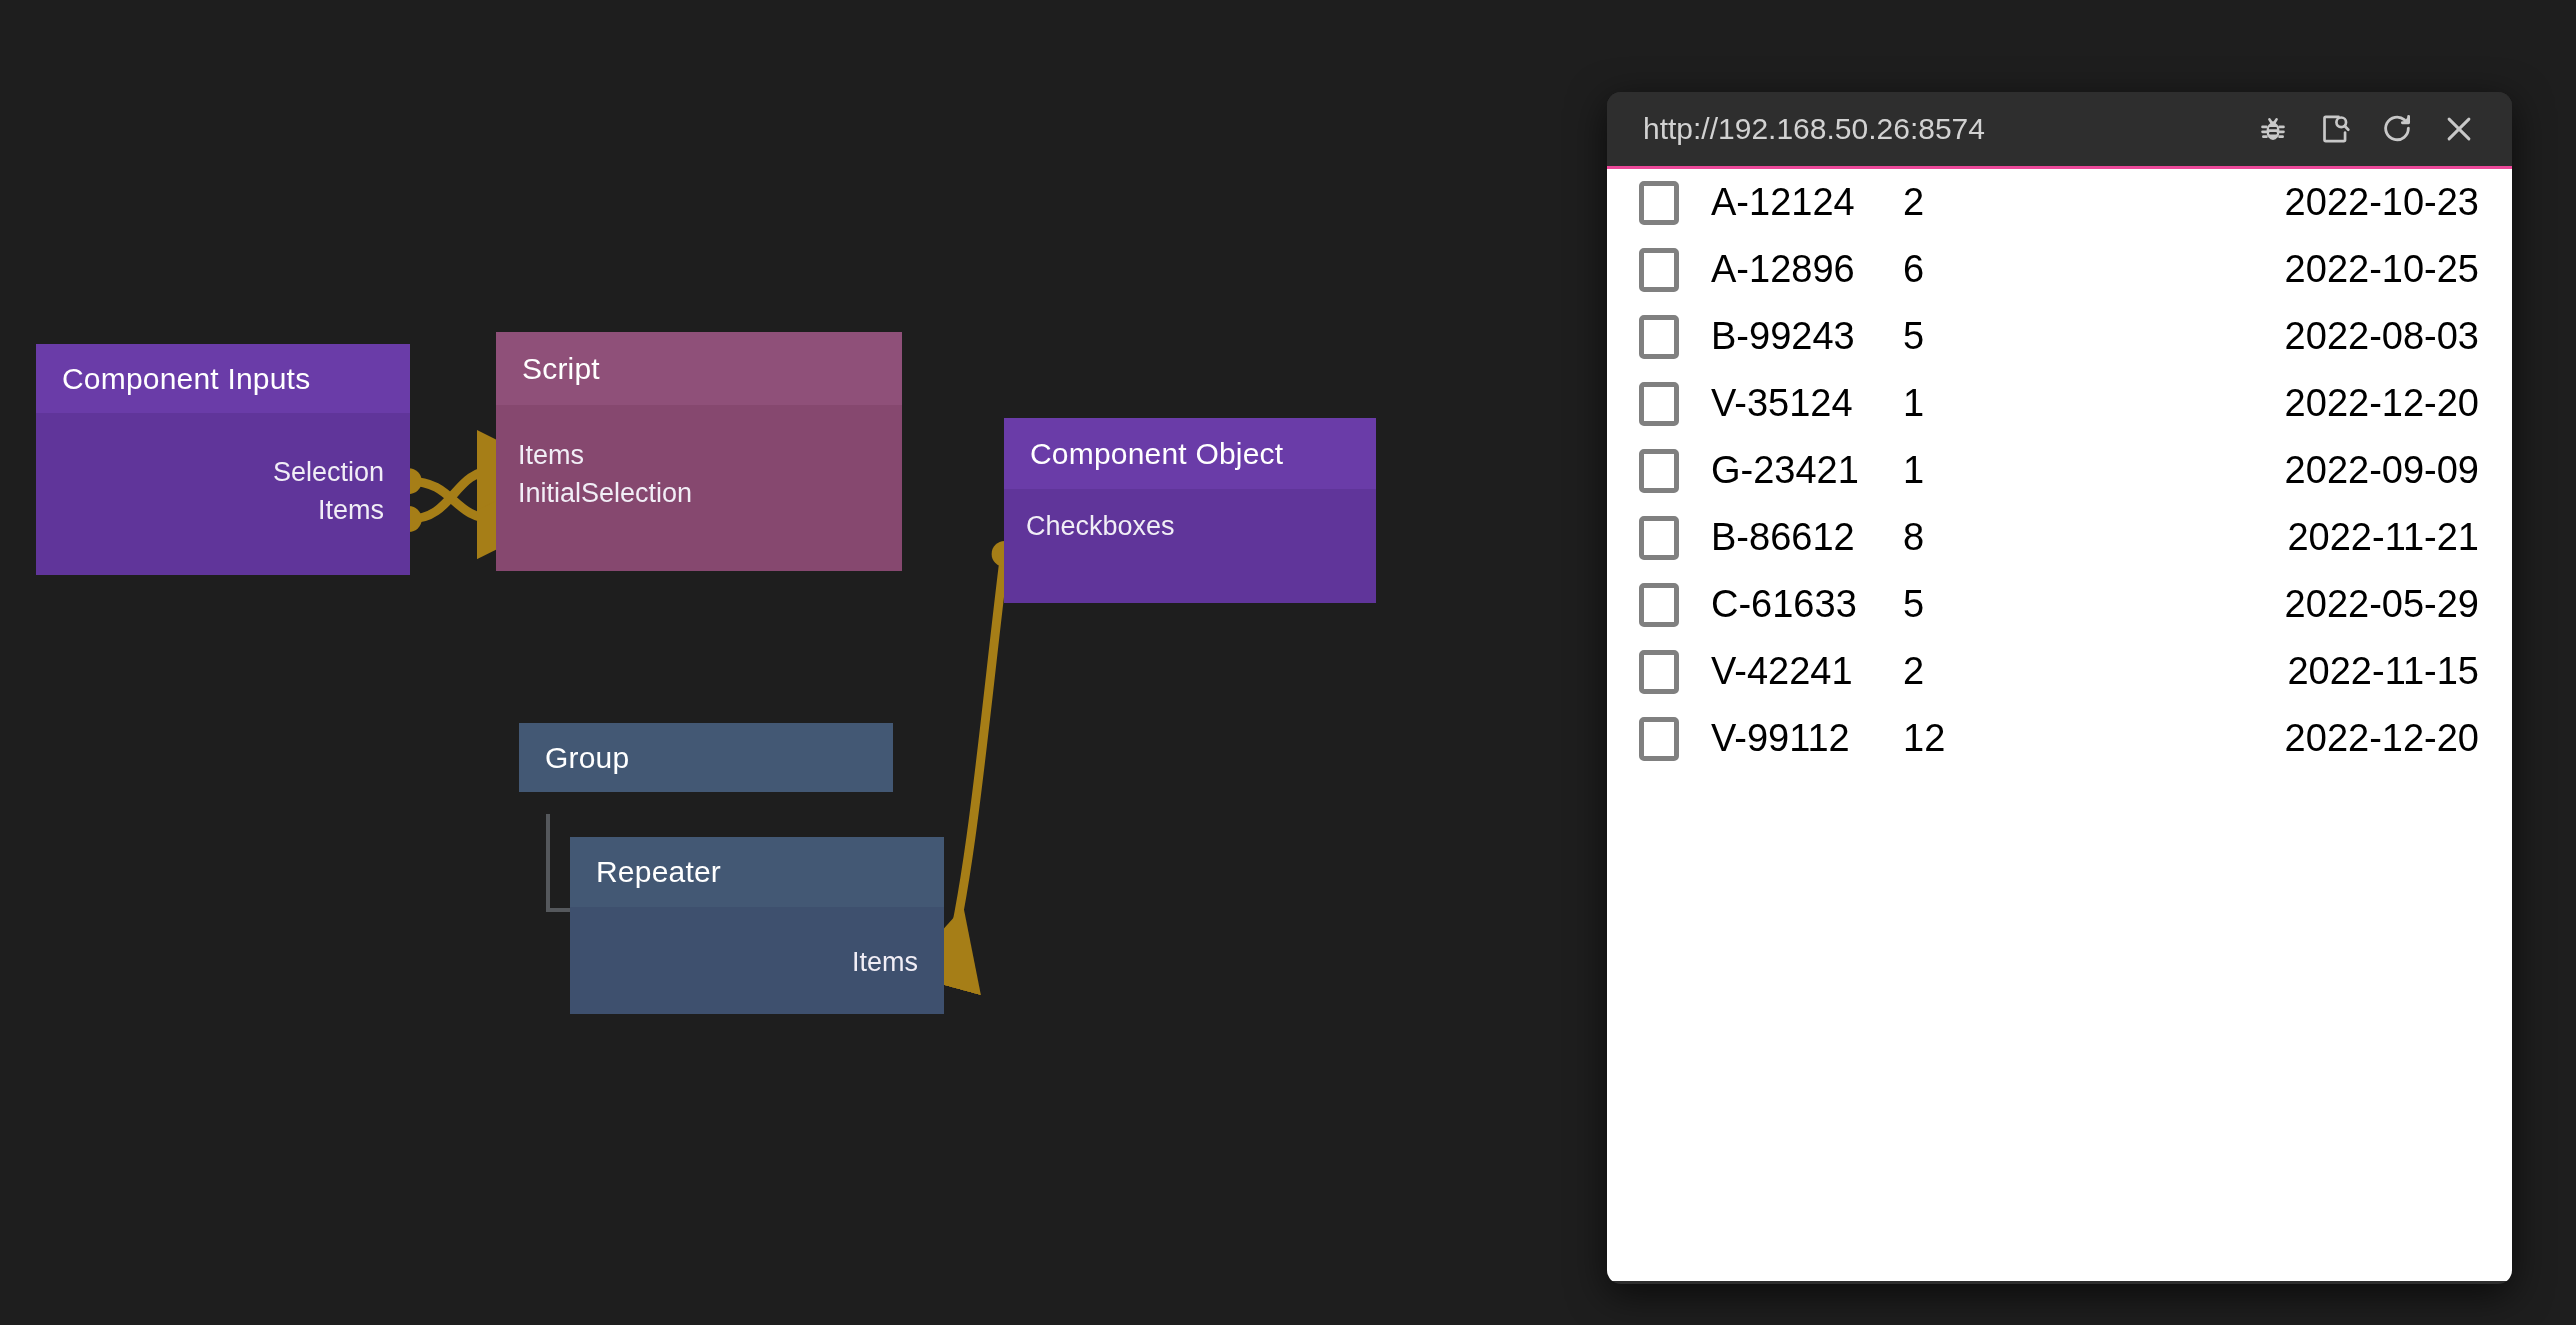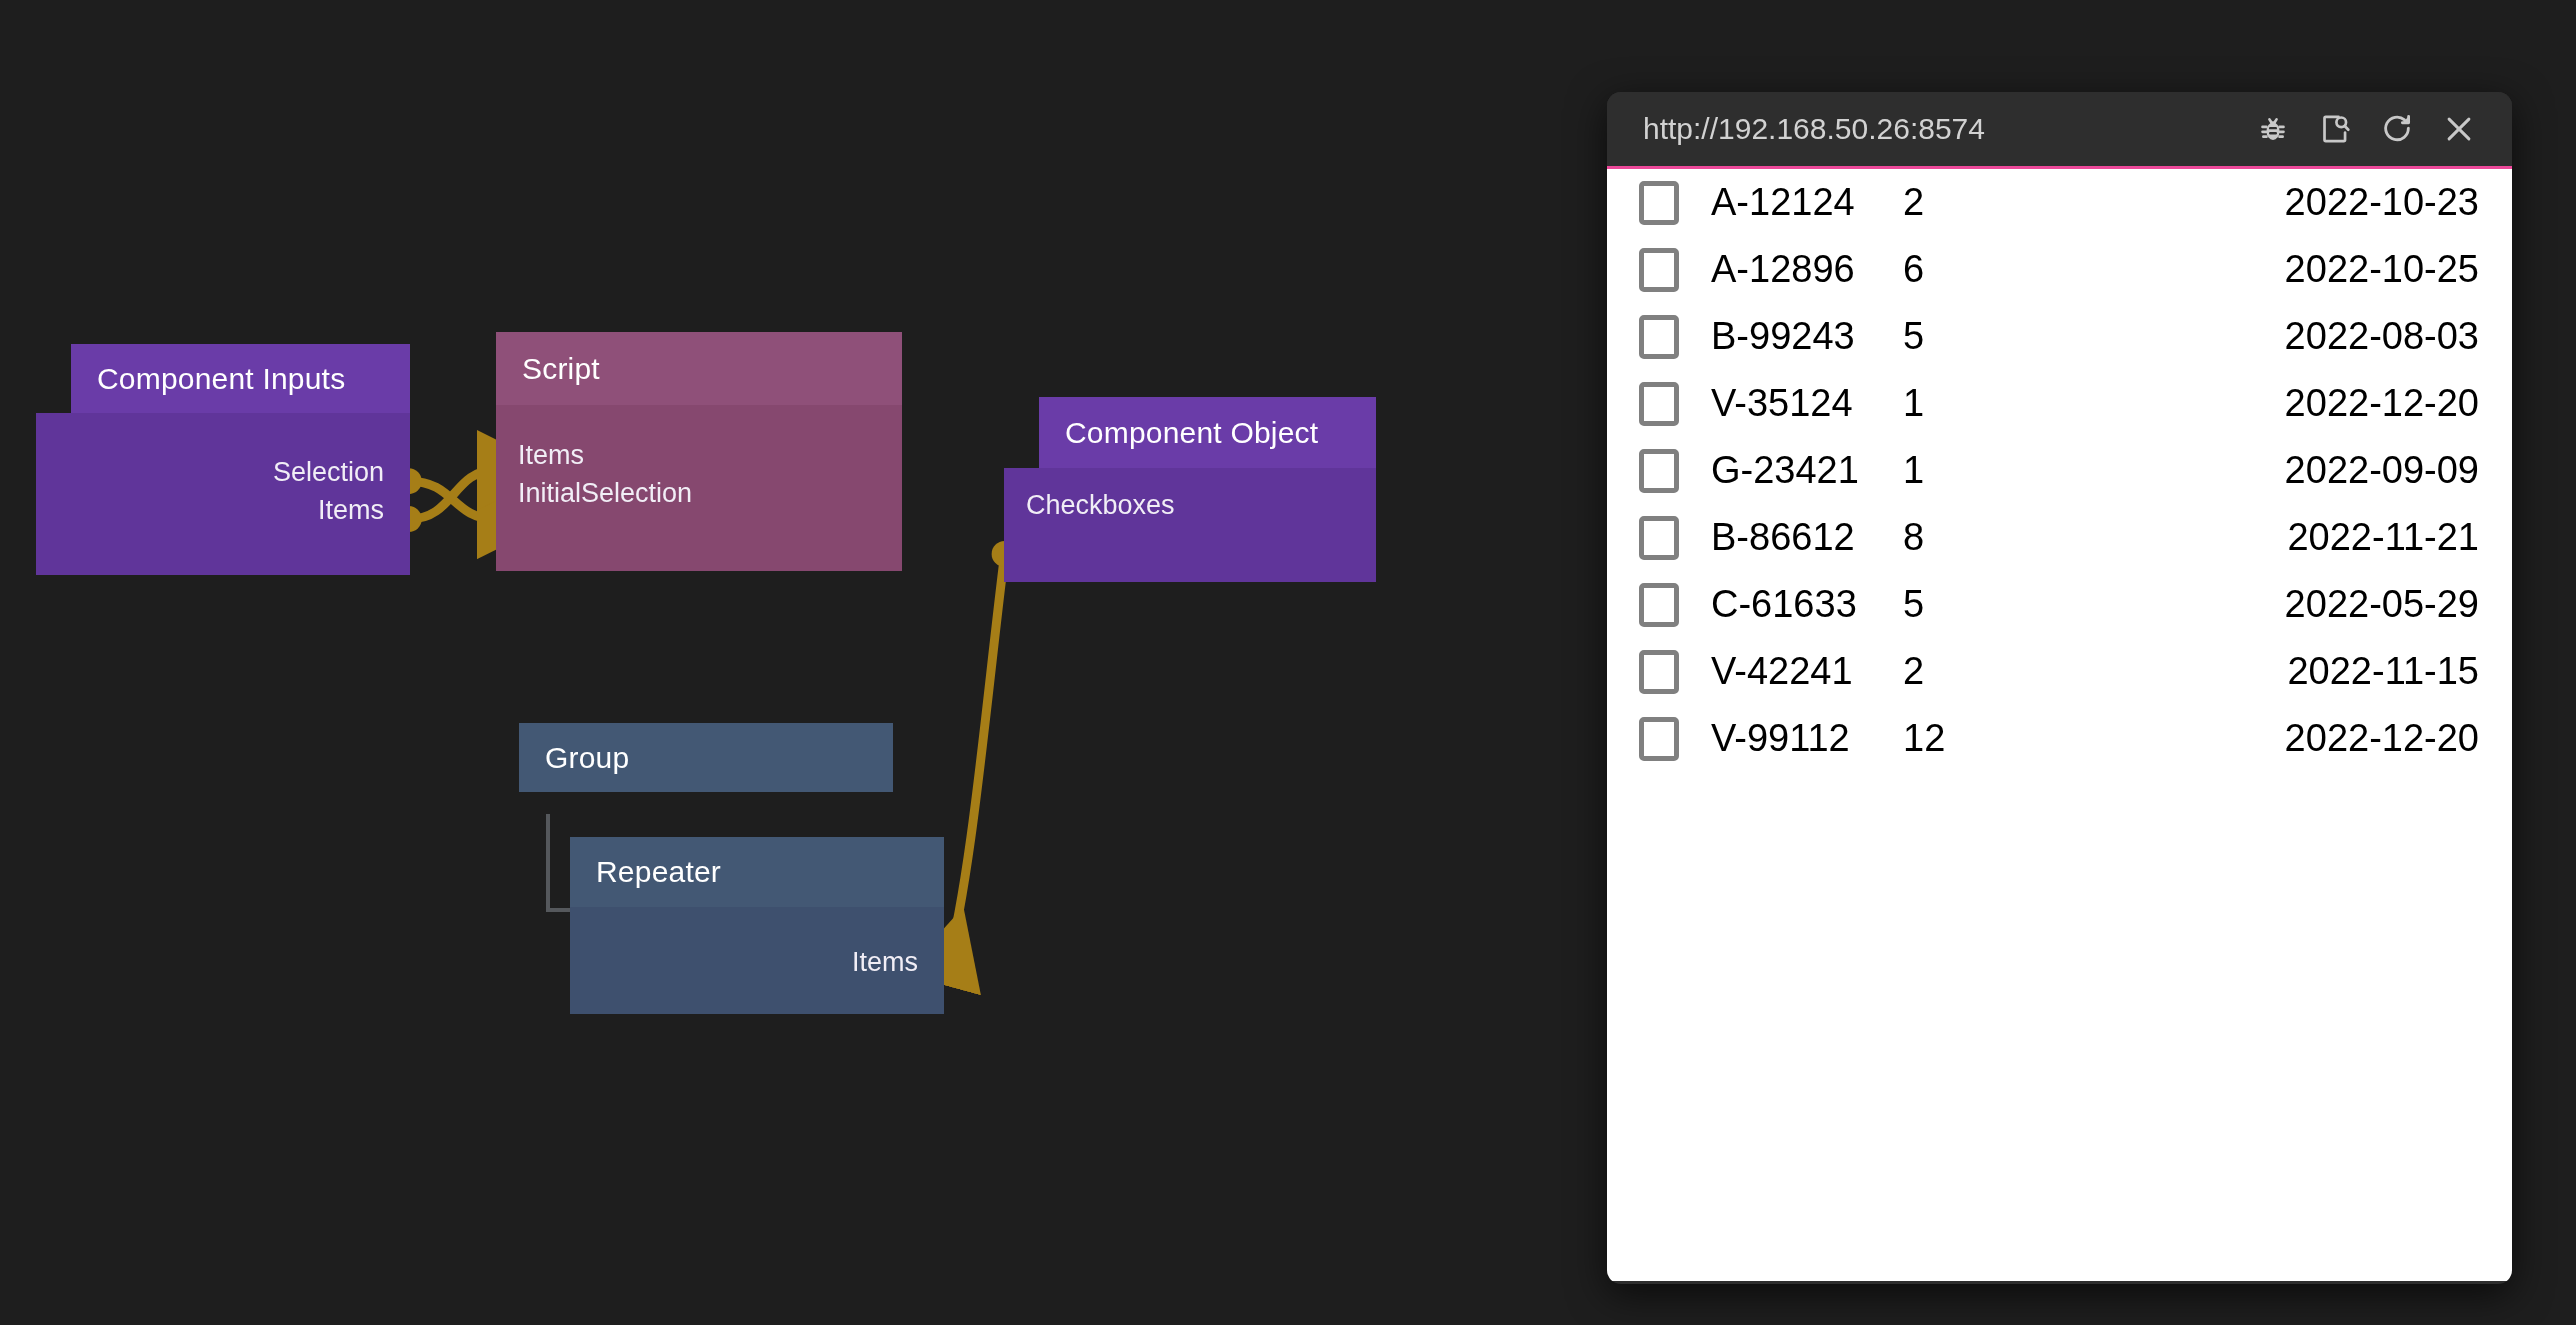--- a/index.html
+++ b/index.html
@@ -49,21 +49,21 @@
     position: relative;
     height: 38px;
     color: #f1eef6;
     font-size: 27px;
     white-space: nowrap;
   }
   .port-row.out   { justify-content: flex-end; padding-right: 26px; }
   .port-row.inp   { justify-content: flex-start; padding-left: 22px; }
 
   
-  .n-purple .node-header { background: #6a3ca8; margin-left: 35px; }
+  .n-purple .node-header { background: #6a3ca8; }
   .n-purple .node-body   { background: #60359a; }
 
   
   .n-pink .node-header { background: #8f5079; }
   .n-pink .node-body   { background: #86486f; }
 
   
   .n-blue .node-header { background: #3e506e; }
   .n-blue .node-body   { background: #3e506e; }
   .n-blue .node-header { background: #435874; }
@@ -211,21 +211,21 @@
     <div class="node-body" style="height:166px; padding-top:31px;">
       <div class="port-row inp">
         <span>Items</span>
       </div>
       <div class="port-row inp">
         <span>InitialSelection</span>
       </div>
     </div>
   </div>
 
-  <div class="node n-purple" style="left:1004px; top:397px; width:372px; height:184px;">
+  <div class="node n-purple" style="left:1004px; top:418px; width:372px; height:184px;">
     <div class="node-header" style="height:71px;">Component Object</div>
     <div class="node-body" style="height:114px; padding-top:18px;">
       <div class="port-row inp">
         <span>Checkboxes</span>
       </div>
     </div>
   </div>
 
 
   <div class="node n-blue" style="left:519px; top:723px; width:374px; height:69px;">

